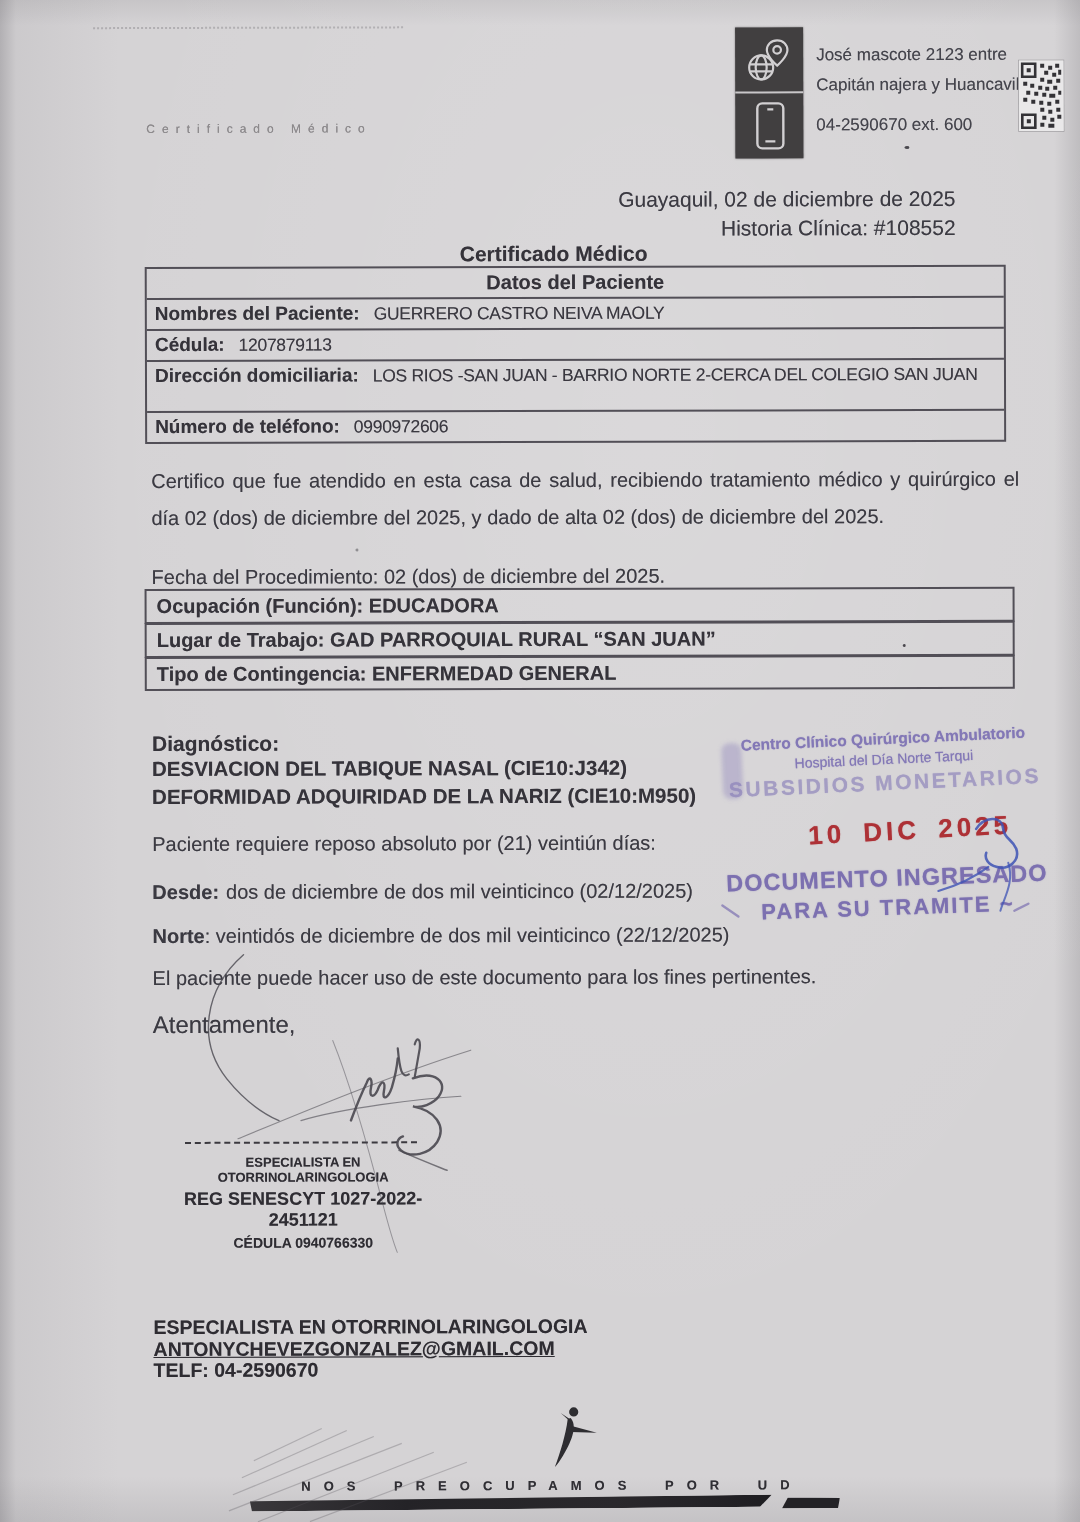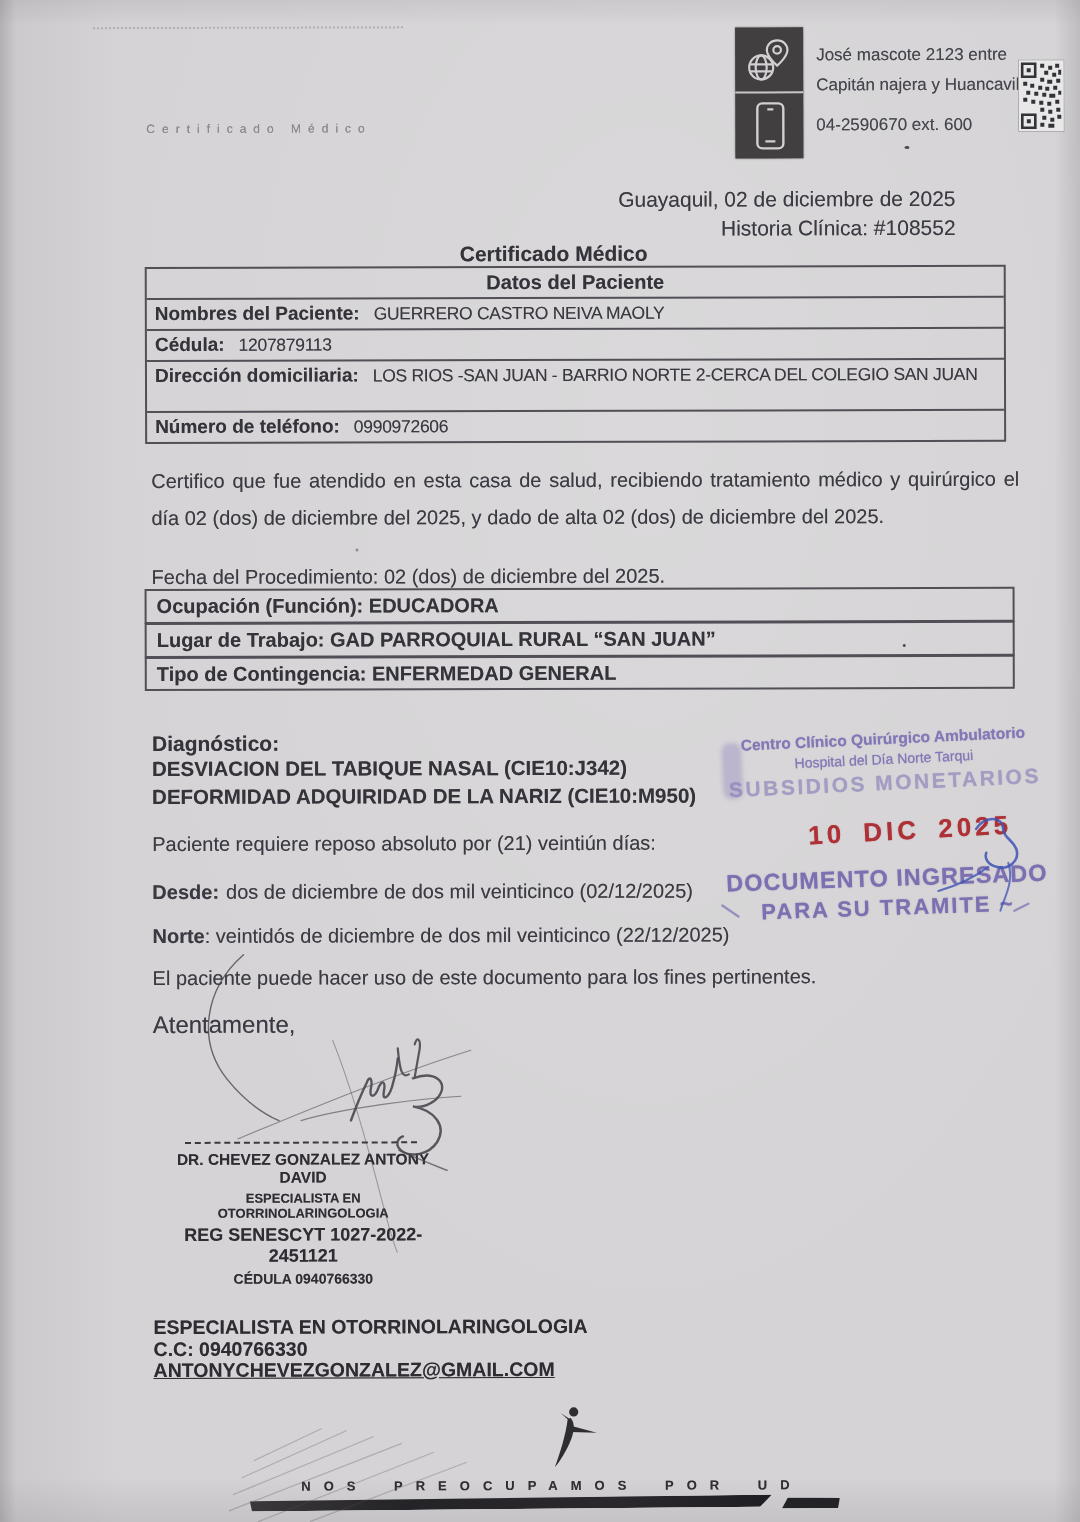--- a/index.html
+++ b/index.html
@@ -224,30 +224,29 @@
       <span class="b">Desde:</span><span class="lblgap">dos de diciembre de dos mil veinticinco (02/12/2025)</span>
     </div>
     <div class="abs hasta">
       <span class="b">Norte</span><span>:  veintidós de diciembre de dos mil veinticinco (22/12/2025)</span>
     </div>
     <div class="abs closing">El paciente puede hacer uso de este documento para los fines pertinentes.</div>
     <div class="abs atent">Atentamente,</div>
 
     <div class="abs sigline"></div>
     <div class="abs sigblock">
-      <div class="sb1">DR. CHEVEZ GONZALEZ ANTONY DAVID</div>
       <div class="sb2">ESPECIALISTA EN OTORRINOLARINGOLOGIA</div>
       <div class="sb3">REG SENESCYT  1027-2022-2451121</div>
       <div class="sb4">CÉDULA   0940766330</div>
     </div>
 
     <div class="abs contact">
       <div>ESPECIALISTA EN OTORRINOLARINGOLOGIA</div>
-      <div>C.C: 0940766330</div>
       <div class="email">ANTONYCHEVEZGONZALEZ@GMAIL.COM</div>
+      <div>TELF: 04-2590670</div>
     </div>
 
     <svg class="abs" style="left:546px;top:1402px;" width="52" height="68" viewBox="0 0 52 68">
       <g fill="#2e2d31">
         <circle cx="26" cy="10" r="4.6"></circle>
         <path d="M 23,16 C 29,23 26,36 15,54 C 12,59 9,63 7,65 C 12,52 18,33 20,17 Z"></path>
         <path d="M 24,24 L 49,31 L 23,30 Z"></path>
         <path d="M 23,20 L 13,11 L 22,17 Z"></path>
       </g>
     </svg>

